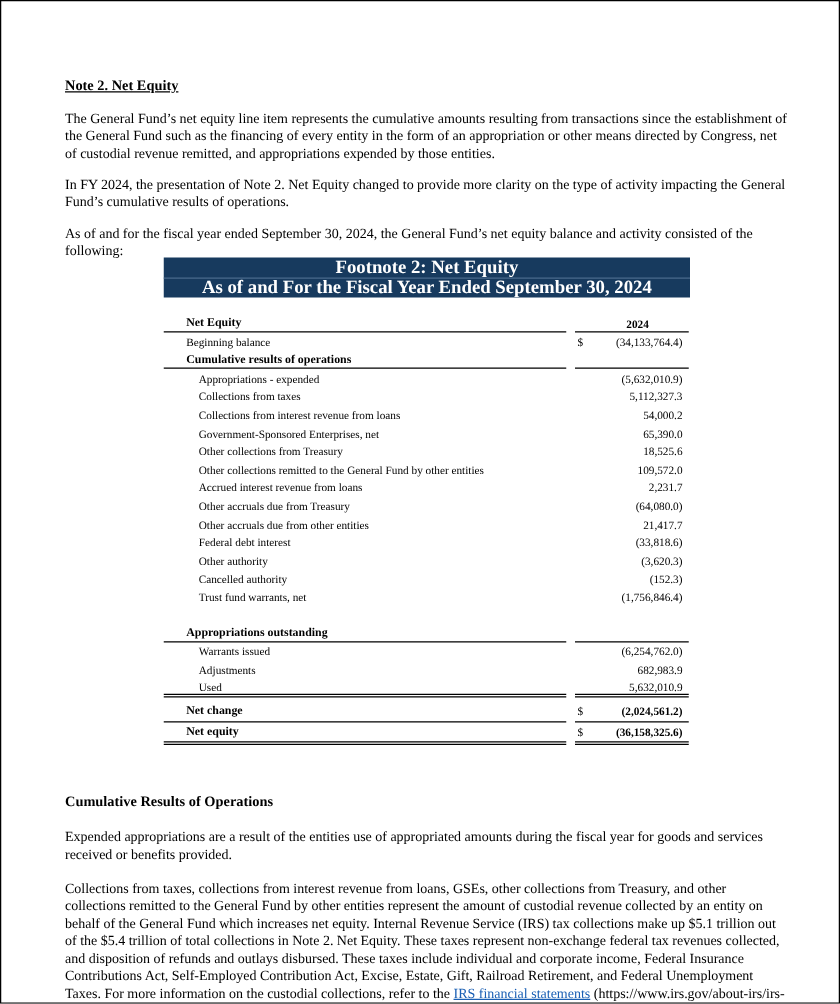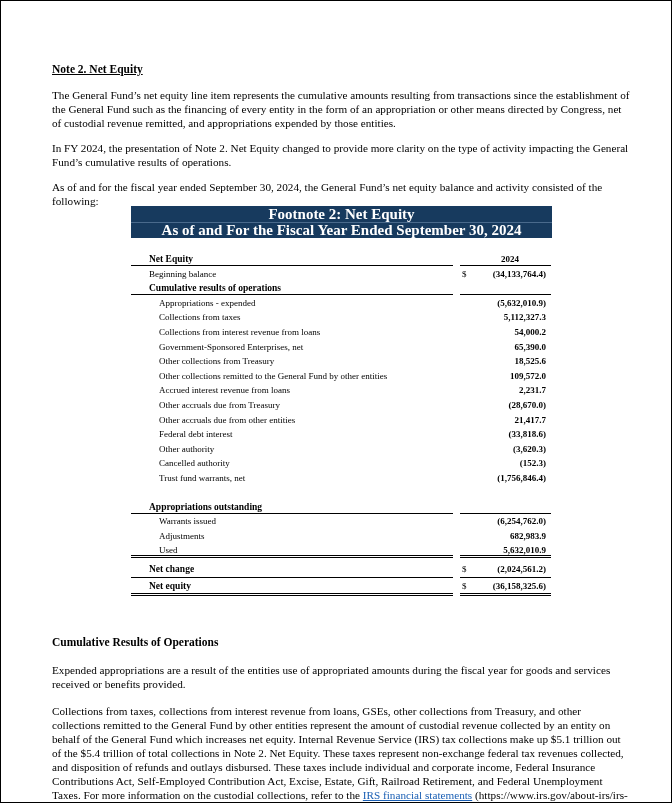--- a/index.html
+++ b/index.html
@@ -26,21 +26,21 @@
       background: #173a5e; color: #fff; text-align: center; font-weight: bold;
       font-size: 15px; line-height: 14.5px; padding: 1px 0 1px 0;
     }
     .tbl-head div + div { border-top: 1px solid #4a6a8c; }
     .units { font-style: italic; font-size: 8px; line-height: 10px; color: #333; margin-top: 1px; }
     .row { position: relative; height: 14.6px; font-size: 9px; line-height: 14.6px; }
     .row .lbl { position: absolute; left: 18px; }
     .row .lbl.ind { left: 28px; }
     .row .lbl.bold { font-weight: bold; font-size: 9.5px; }
     .row .dollar { position: absolute; left: 331px; }
-    .row .val { position: absolute; right: 6px; font-weight: bold; }
+    .row .val { position: absolute; right: 6px; }
     .row .val.bold { font-weight: bold; }
     .col-hdr { position: absolute; left: 346px; width: 66px; text-align: center; font-weight: bold; }
     .uline-l { position: absolute; left: 0; width: 322px; border-bottom: 1px solid #000; }
     .uline-r { position: absolute; left: 329px; width: 91px; border-bottom: 1px solid #000; }
     .dline-l { position: absolute; left: 0; width: 322px; border-bottom: 3px double #000; }
     .dline-r { position: absolute; left: 329px; width: 91px; border-bottom: 3px double #000; }
     .spacer { height: 14px; }
   </style>
 </head>
 <body>
@@ -103,21 +103,21 @@
     <div class="row">
         <span class="lbl ind">Other collections remitted to the General Fund by other entities</span>
         <span class="val">109,572.0</span>
       </div>
     <div class="row">
         <span class="lbl ind">Accrued interest revenue from loans</span>
         <span class="val">2,231.7</span>
       </div>
     <div class="row">
         <span class="lbl ind">Other accruals due from Treasury</span>
-        <span class="val">(28,670.0)</span>
+        <span class="val">(64,080.0)</span>
       </div>
     <div class="row">
         <span class="lbl ind">Other accruals due from other entities</span>
         <span class="val">21,417.7</span>
       </div>
     <div class="row">
         <span class="lbl ind">Federal debt interest</span>
         <span class="val">(33,818.6)</span>
       </div>
     <div class="row">

